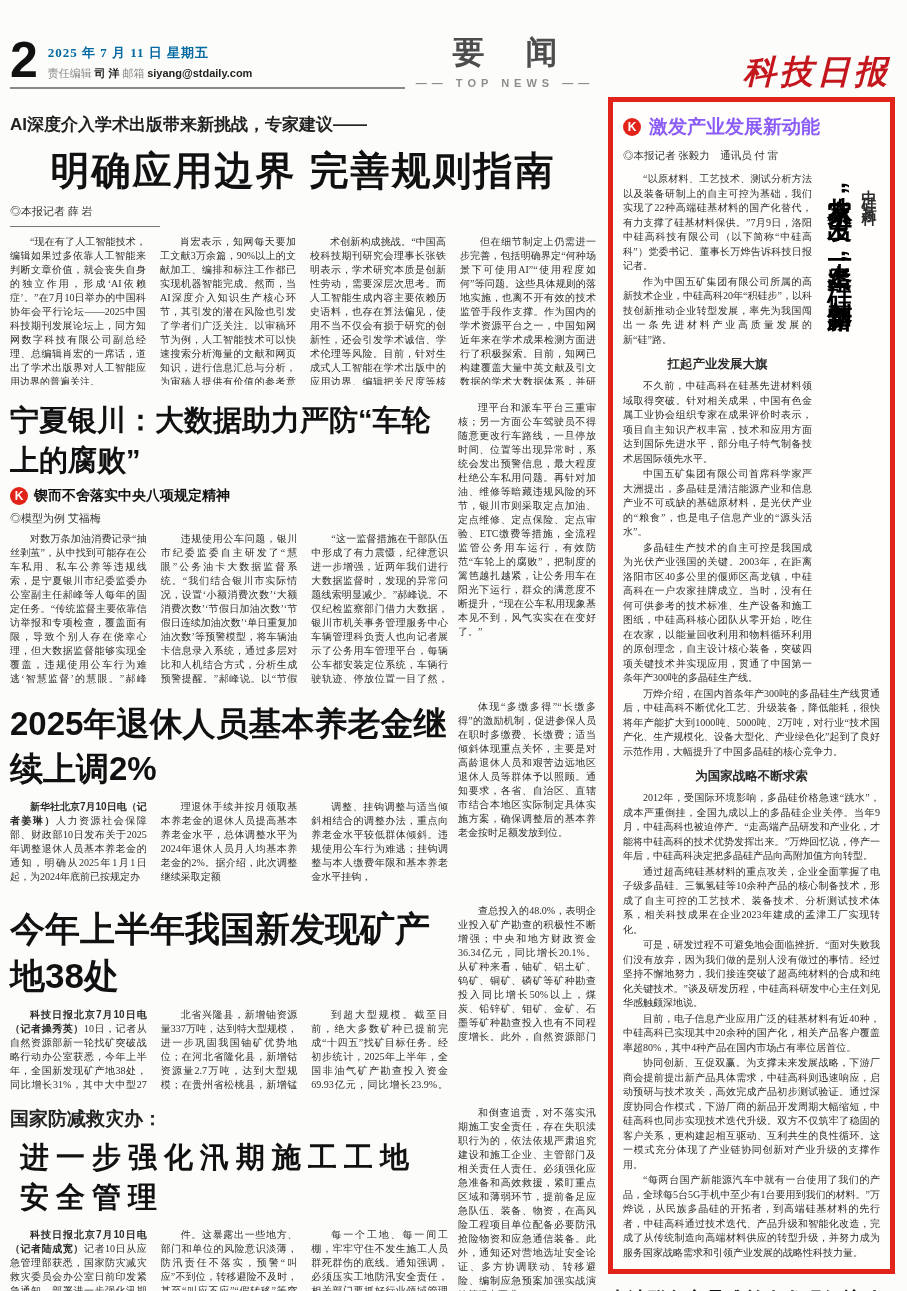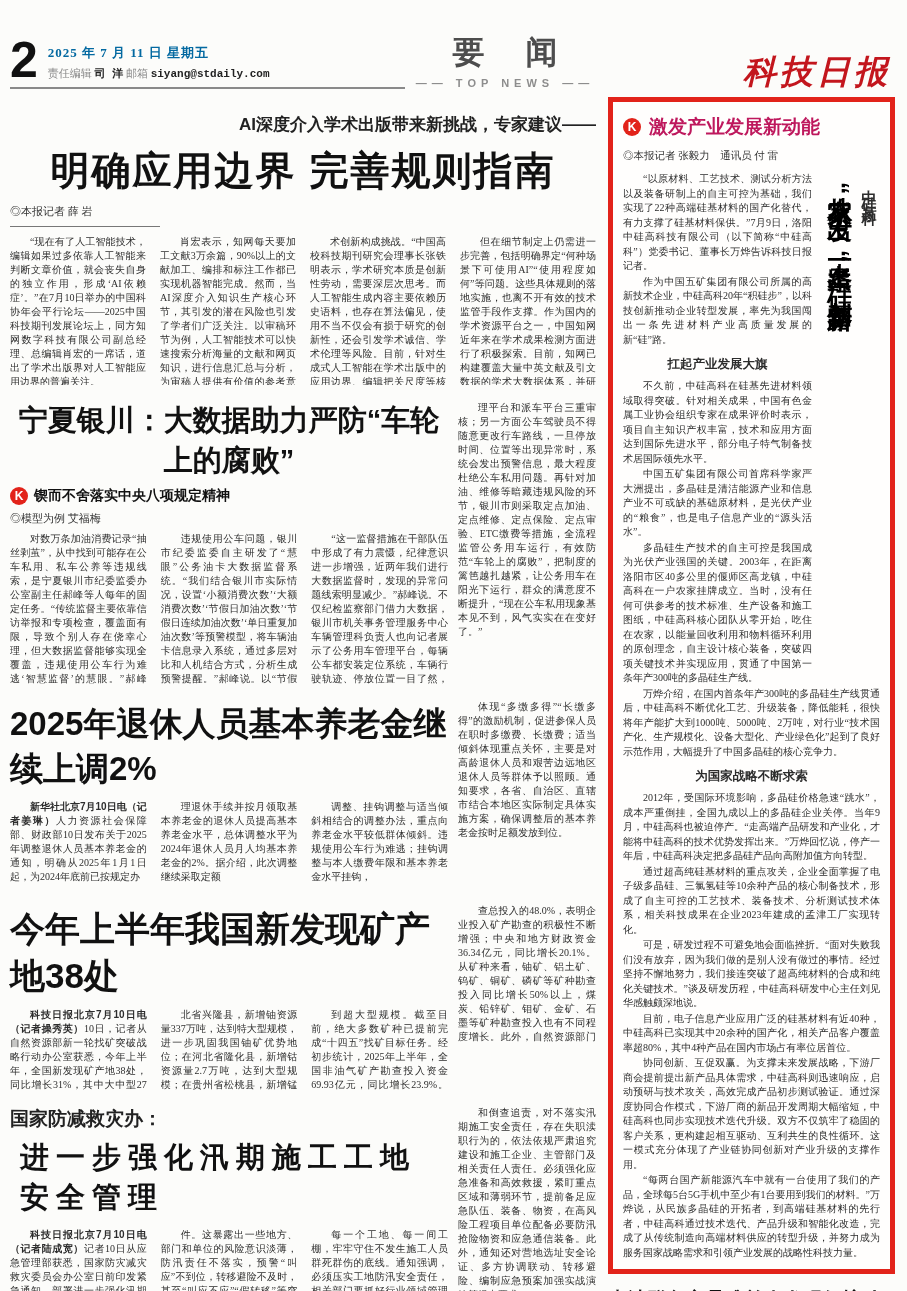--- a/index.html
+++ b/index.html
@@ -11,21 +11,21 @@
   }
   
   .masthead { display:flex; align-items:flex-end; }
   .mh-left { display:flex; align-items:flex-end; gap:10px; width:395px;
              border-bottom:2px solid #8a8a8a; padding-bottom:6px; }
   .page-num { font-family:"Liberation Sans", sans-serif; font-size:50px; font-weight:900;
               line-height:.82; color:#111; }
   .mh-date { font-family:Liberation Serif, serif; font-size:13px; font-weight:700;
              letter-spacing:1px; color:#0369a1; }
   .mh-editor { font-size:11px; color:#888; margin-top:4px; }
-  .mh-editor b { color:#222; font-family:Liberation Mono, monospace; }
+  .mh-editor b { color:#222; font-family:Liberation Sans, sans-serif; }
   .mh-center { width:200px; text-align:center; padding-bottom:0; }
   .section-cn { font-family:"Liberation Sans", sans-serif; font-size:32px; font-weight:900;
                 color:#4d4d4d; letter-spacing:16px; text-indent:16px; }
   .section-en { font-family:"Liberation Sans", sans-serif; font-size:11px; font-weight:700;
                 color:#8d8d8d; letter-spacing:5px; margin-top:2px; }
   .section-en::before { content:"—— "; color:#8a8a8a; }
   .section-en::after { content:" ——"; color:#8a8a8a; }
   .mh-right { flex:1; text-align:right; padding-right:6px;margin-top:42px; }
   .paper-logo { font-size:33px; color:#c3161d; font-weight:700;
                 font-style:italic; letter-spacing:4px; line-height:1; }
@@ -41,41 +41,41 @@
   .byline { font-size:11px; color:#333; margin:6px 0 6px; }
   .byline-rule { border-bottom:1px solid #777; width:150px; padding-bottom:7px; margin-bottom:8px; }
   .hl { font-family:"Liberation Sans", sans-serif; font-weight:900; color:#111; }
   .art-row { display:flex; gap:10px; margin-top:16px; }
   .art-main { width:438px; }
   .art-side { width:138px; overflow:hidden; }
   .k-badge { display:inline-flex; width:18px; height:18px; border-radius:50%;
              background:#e2231a; color:#fff; font:700 12px/18px "Liberation Sans", sans-serif;
              justify-content:center; flex:0 0 18px; }
   
-  .ai-kicker { font-size:17px; font-weight:700; font-family:"Liberation Sans", sans-serif; margin-top:16px;text-align:right; }
+  .ai-kicker { font-size:17px; font-weight:700; font-family:"Liberation Sans", sans-serif; margin-top:16px; }
   .ai-head  { font-size:39px; letter-spacing:2px; margin:8px 0 2px; text-align:center; }
   .ai-cols  { height:150px; }
   
-  .yc-head { font-size:29px; margin:0 0 6px;text-align:center; }
+  .yc-head { font-size:29px; margin:0 0 6px; }
   .tag-row { display:flex; align-items:center; gap:6px; margin:4px 0 2px; }
   .tag-text { font-family:"Liberation Sans", sans-serif; font-weight:900; font-size:14px; color:#111; }
   .yc-cols { height:152px; }
   .yc-side { height:246px; }
   
   .pn-head { font-size:33px; margin:2px 0 8px; }
   .pn-cols { height:88px; }
   .mn-head { font-size:35px; margin:2px 0 8px; }
   .mn-cols { height:82px; }
   .fl-kicker { font-size:19px; font-weight:900; font-family:"Liberation Sans", sans-serif; }
   .fl-head { font-size:29px; letter-spacing:7px; margin:6px 10px 10px; }
   .fl-cols { height:130px; }
   
   .red-box { border:5px solid #e2231a; padding:12px 10px 8px; min-height:762px; background:#fffefd; }
   .box-head { display:flex; align-items:center; gap:8px; }
-  .box-title { font-family:Liberation Sans, sans-serif; font-size:19px; font-weight:900; color:#be185d; }
+  .box-title { font-family:Liberation Sans, sans-serif; font-size:19px; font-weight:900; color:#8b5cf6; }
   .box-byline { font-size:10.5px; color:#333; margin:9px 0 9px; }
   .box-body { font-size:10px; line-height:1.45; text-align:justify; color:#2d2d2d; }
   .box-body p { margin:0 0 1px; text-indent:2em; }
   .sub { font-family:"Liberation Sans", sans-serif; font-weight:900; font-size:12.5px;
          text-align:center; text-indent:0 !important; margin:8px 0 6px !important; }
   .vtitle { float:right; height:482px; margin:2px 0 6px 10px; writing-mode:vertical-rl; }
   .vt-small { display:block; font-family:"Liberation Sans", sans-serif; font-size:15px;
               font-weight:700; letter-spacing:7px; padding-top:4px; }
   .vt-big { display:block; font-family:"Liberation Sans", sans-serif; font-size:25px;
             font-weight:900; letter-spacing:2px; color:#000; margin-top:2px; }

